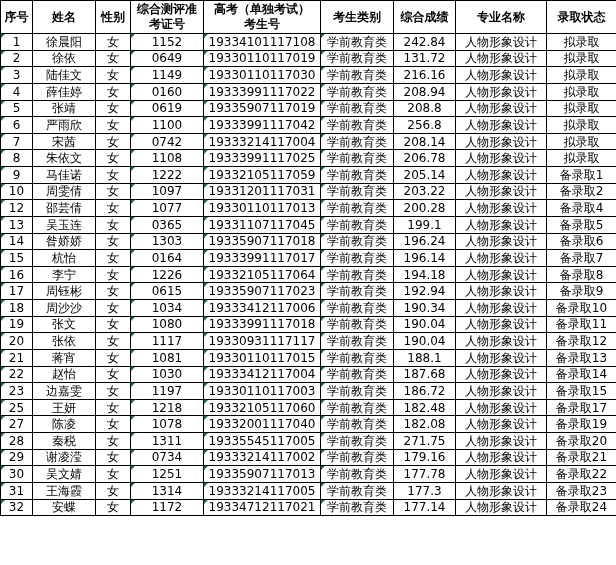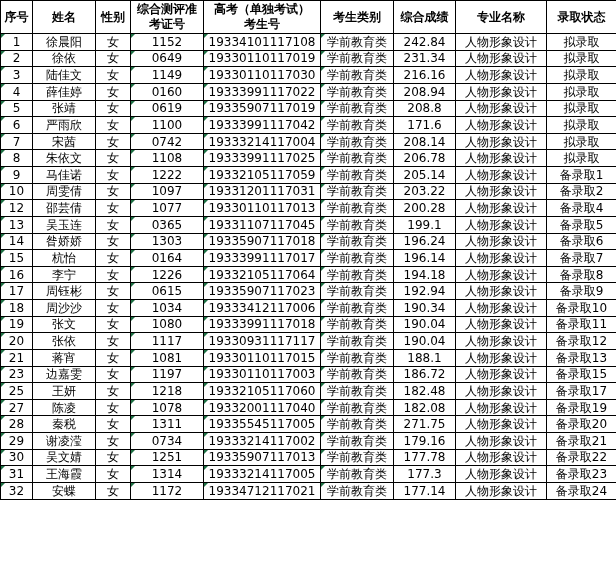--- a/index.html
+++ b/index.html
@@ -94,21 +94,21 @@
           <td>人物形象设计</td>
           <td>拟录取</td>
         </tr>
         <tr>
           <td><span class="flag"></span>2</td>
           <td>徐依</td>
           <td>女</td>
           <td><span class="flag"></span>0649</td>
           <td><span class="flag"></span>19330110117019</td>
           <td><span class="flag"></span>学前教育类</td>
-          <td>231.34</td>
+          <td>131.72</td>
           <td>人物形象设计</td>
           <td>拟录取</td>
         </tr>
         <tr>
           <td><span class="flag"></span>3</td>
           <td>陆佳文</td>
           <td>女</td>
           <td><span class="flag"></span>1149</td>
           <td><span class="flag"></span>19330110117030</td>
           <td><span class="flag"></span>学前教育类</td>
@@ -138,21 +138,21 @@
           <td>人物形象设计</td>
           <td>拟录取</td>
         </tr>
         <tr>
           <td><span class="flag"></span>6</td>
           <td>严雨欣</td>
           <td>女</td>
           <td><span class="flag"></span>1100</td>
           <td><span class="flag"></span>19333991117042</td>
           <td><span class="flag"></span>学前教育类</td>
-          <td>171.6</td>
+          <td>256.8</td>
           <td>人物形象设计</td>
           <td>拟录取</td>
         </tr>
         <tr>
           <td><span class="flag"></span>7</td>
           <td>宋茜</td>
           <td>女</td>
           <td><span class="flag"></span>0742</td>
           <td><span class="flag"></span>19333214117004</td>
           <td><span class="flag"></span>学前教育类</td>
@@ -295,20 +295,31 @@
         <tr>
           <td><span class="flag"></span>21</td>
           <td>蒋宵</td>
           <td>女</td>
           <td><span class="flag"></span>1081</td>
           <td><span class="flag"></span>19330110117015</td>
           <td><span class="flag"></span>学前教育类</td>
           <td>188.1</td>
           <td>人物形象设计</td>
           <td>备录取13</td>
+        </tr>
+        <tr>
+          <td><span class="flag"></span>22</td>
+          <td>赵怡</td>
+          <td>女</td>
+          <td><span class="flag"></span>1030</td>
+          <td><span class="flag"></span>19333412117004</td>
+          <td><span class="flag"></span>学前教育类</td>
+          <td>187.68</td>
+          <td>人物形象设计</td>
+          <td>备录取14</td>
         </tr>
         <tr>
           <td><span class="flag"></span>23</td>
           <td>边嘉雯</td>
           <td>女</td>
           <td><span class="flag"></span>1197</td>
           <td><span class="flag"></span>19330110117003</td>
           <td><span class="flag"></span>学前教育类</td>
           <td>186.72</td>
           <td>人物形象设计</td>

